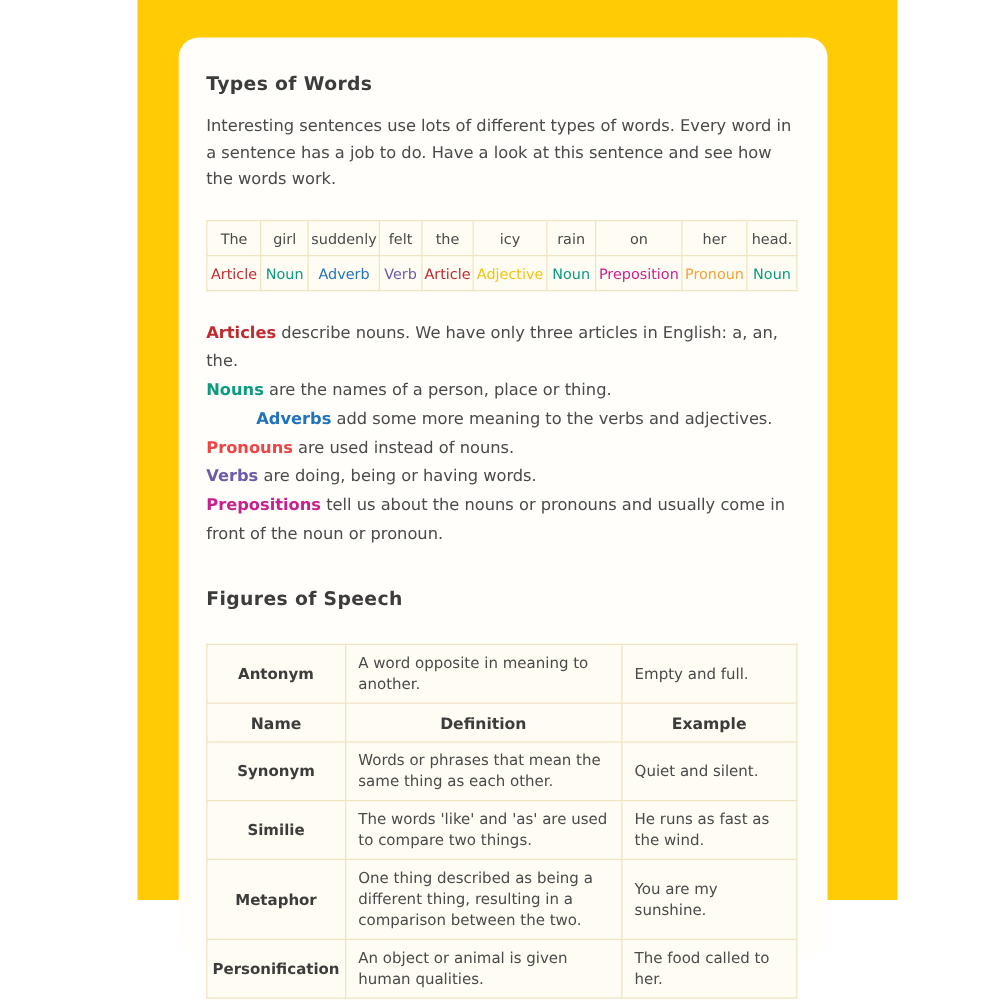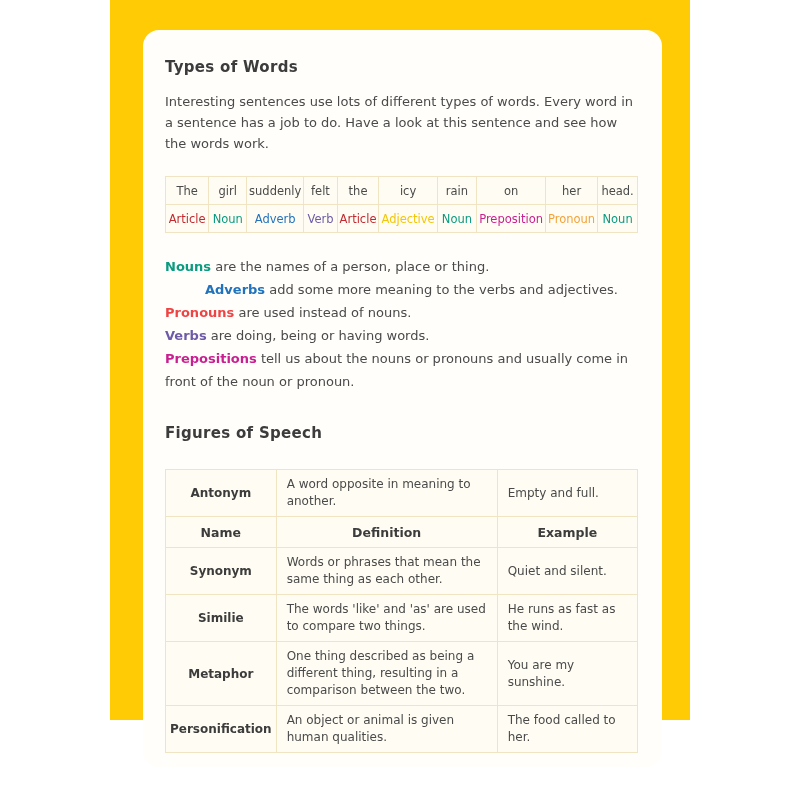--- a/index.html
+++ b/index.html
@@ -11,20 +11,21 @@
     font-family: "DejaVu Sans", sans-serif;
     -webkit-font-smoothing: antialiased;
   }
   .frame {
     position: absolute;
     left: 110px;
     top: 0;
     width: 580px;
     height: 720px;
     background: #FFCB05;
+    padding-left: 28px;
   }
   .card {
     position: absolute;
     left: 33px;
     top: 30px;
     width: 519px;
     height: 737px;
     background: #FFFEFB;
     border-radius: 16px;
   }
@@ -150,20 +151,21 @@
           <td style="color: rgb(243, 197, 10);">Adjective</td>
           <td style="color: rgb(10, 155, 128);">Noun</td>
           <td style="color: rgb(201, 32, 145);">Preposition</td>
           <td style="color: rgb(243, 162, 57);">Pronoun</td>
           <td style="color: rgb(10, 155, 128);">Noun</td>
         </tr>
       </tbody>
         </table>
 
       <div class="defs">
+        <div><span class="term" style="color: rgb(193, 42, 49);">Articles</span><span> describe nouns. We have only three articles in English: a, an, the.</span></div>
         <div><span class="term" style="color: rgb(10, 155, 128);">Nouns</span><span> are the names of a person, place or thing.</span></div>
         <div><span class="term" style="color: rgb(34, 115, 189); margin-left: 40px;">Adverbs</span><span> add some more meaning to the verbs and adjectives.</span></div>
         <div><span class="term" style="color: #ef4444;">Pronouns</span><span> are used instead of nouns.</span></div>
         <div><span class="term" style="color: rgb(110, 90, 168);">Verbs</span><span> are doing, being or having words.</span></div>
         <div><span class="term" style="color: rgb(201, 32, 145);">Prepositions</span><span> tell us about the nouns or pronouns and usually come in front of the noun or pronoun.</span></div>
       </div>
 
       <h2 class="section-title figures-title">Figures of Speech</h2>
 
       <table class="figures">

